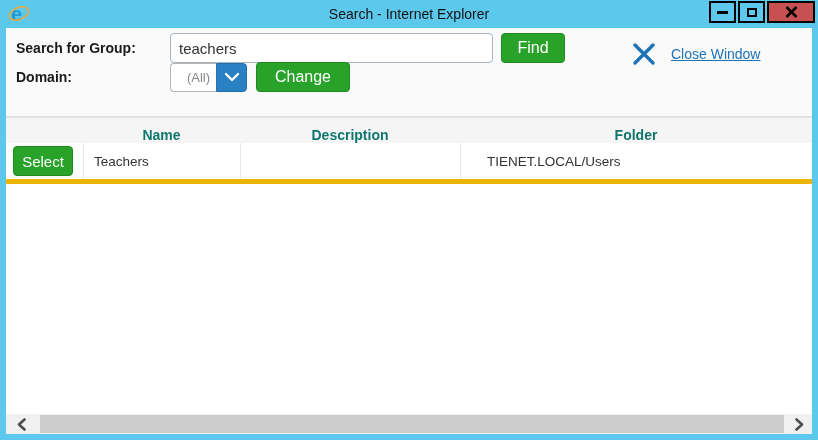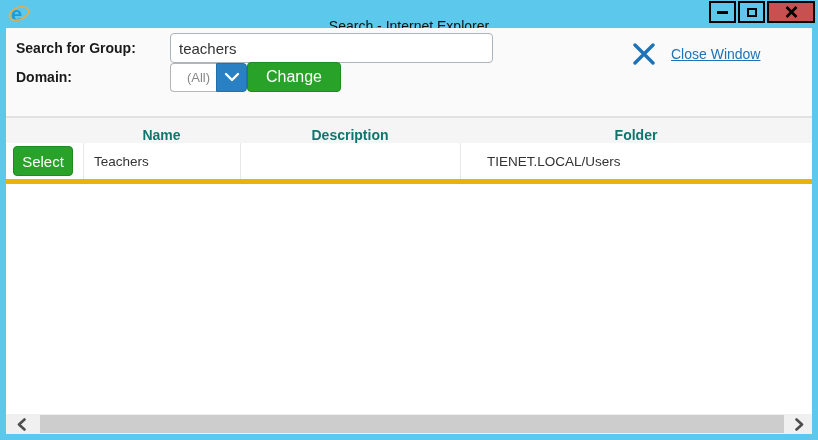--- a/index.html
+++ b/index.html
@@ -8,21 +8,21 @@
     font-family:"Liberation Sans", sans-serif;
     overflow:hidden;
   }
   .window{
     position:relative;width:818px;height:440px;
     background:#5cc9ec;box-sizing:border-box;
   }
   
   .titlebar{position:relative;height:28px;}
   .title-text{
-    position:absolute;left:0;right:0;top:12px;height:28px;
+    position:absolute;left:0;right:0;top:0;height:28px;
     display:flex;align-items:center;justify-content:center;
     font-size:14px;color:#111;
   }
   .ie-icon{position:absolute;left:8px;top:3px;width:22px;height:22px;}
   .caption-buttons{position:absolute;right:3px;top:1px;display:flex;}
   .cap-btn{
     width:27px;height:22px;box-sizing:border-box;border:2px solid #000;
     background:transparent;display:flex;align-items:center;justify-content:center;
     margin-left:2px;cursor:pointer;
   }
@@ -50,21 +50,21 @@
     font-family:"Liberation Sans", sans-serif;font-size:15px;color:#333;
     padding:0 8px;background:#fff;outline:none;
   }
   .btn-green{
     background:#28a228;border:1px solid #1f8a1f;border-radius:4px;
     color:#fff;font-family:"Liberation Sans", sans-serif;
     display:inline-flex;align-items:center;justify-content:center;
     cursor:pointer;
   }
   .find-btn{margin-left:8px;width:64px;height:30px;font-size:16px;}
-  .change-btn{width:94px;height:30px;font-size:16px;}
+  .change-btn{margin-left:9px;width:94px;height:30px;font-size:16px;}
   .close-window{
     position:absolute;left:626px;top:11px;height:30px;
     display:flex;align-items:center;gap:15px;cursor:pointer;text-decoration:none;
   }
   .close-window-text{
     font-size:14px;color:#1d72b8;text-decoration:underline;
   }
   
   .dropdown{display:flex;height:29px;cursor:pointer;}
   .dropdown-value{
@@ -140,20 +140,21 @@
       </div>
     </div>
   </div>
 
   <div class="content">
 
     <div class="form-panel">
       <div class="form-row">
         <span class="form-label">Search for Group:</span>
         <input class="search-input" type="text" value="teachers" style="">
+        <button class="btn-green find-btn">Find</button>
       </div>
       <div class="form-row">
         <span class="form-label">Domain:</span>
         <div class="dropdown">
           <div class="dropdown-value">(All)</div>
           <div class="dropdown-btn">
             <svg width="16" height="10" viewBox="0 0 16 10">
               <polyline points="2,2 8,8 14,2" fill="none" stroke="#fff" stroke-width="2.4" stroke-linecap="round" stroke-linejoin="round"></polyline>
             </svg>
           </div>

